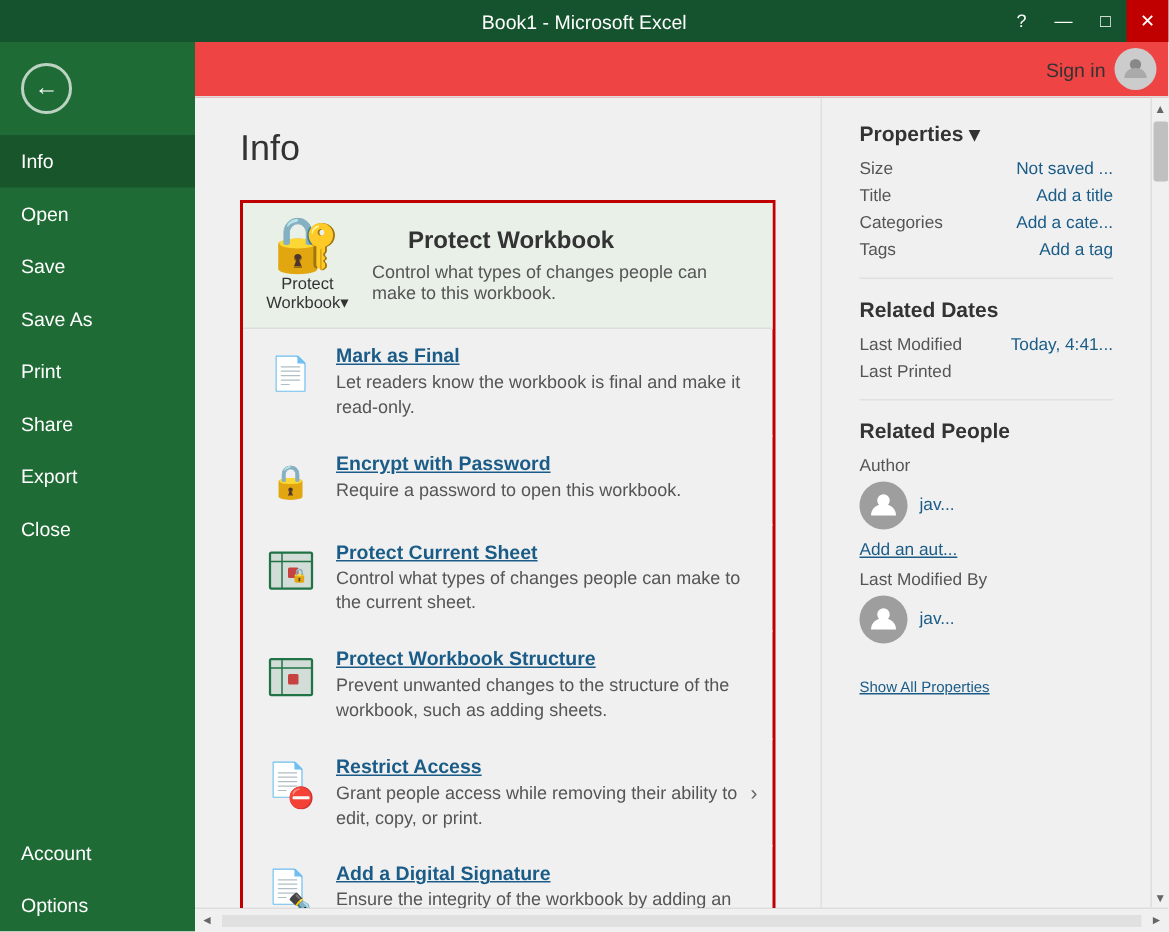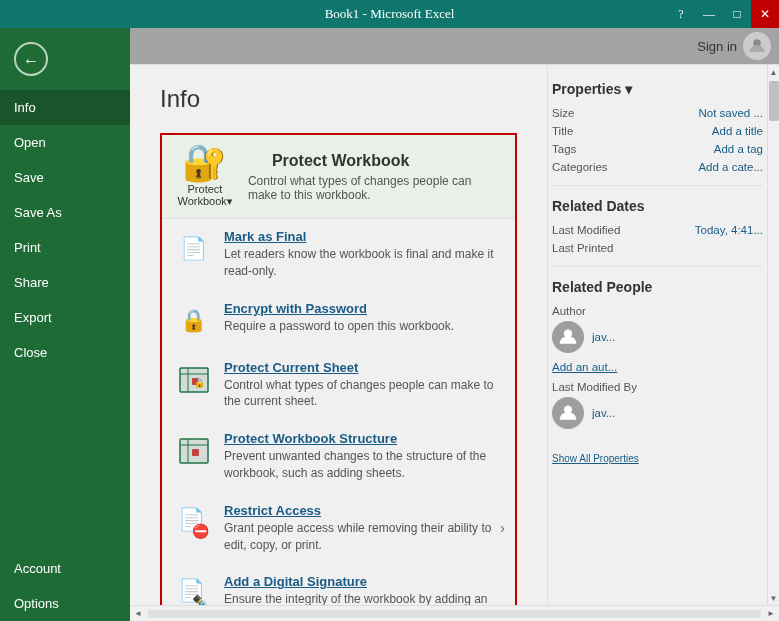--- a/index.html
+++ b/index.html
@@ -1,26 +1,25 @@
 <!DOCTYPE html>
 <html><head>
   <meta charset="utf-8">
   <style>
     * { margin: 0; padding: 0; box-sizing: border-box; }
     body { font-family: 'Segoe UI', Arial, sans-serif; width: 779px; height: 621px; overflow: hidden; background: #f0f0f0; }
 
     
     .title-bar {
-      background: #0f766e;
+      background: #14532d;
       height: 28px;
       display: flex;
       align-items: center;
       justify-content: center;
       position: relative;
-      font-family: Liberation Serif, serif;
     }
     .title-bar-text {
       color: white;
       font-size: 13px;
     }
     .title-bar-controls {
       position: absolute;
       right: 0;
       top: 0;
       display: flex;
@@ -85,21 +84,21 @@
       white-space: nowrap;
     }
     .sidebar-item.active { background: rgba(0,0,0,0.2); }
 
     
     .signin-area {
       display: flex;
       align-items: center;
       justify-content: flex-end;
       padding: 4px 8px;
-      background: #a3a3a3;
+      background: #ef4444;
       border-bottom: 1px solid #ddd;
     }
     .signin-text {
       font-size: 13px;
       color: #333;
       margin-right: 6px;
       cursor: pointer;
     }
     .user-avatar-small {
       width: 28px;
@@ -206,21 +205,21 @@
       right: 10px;
       top: 50%;
       transform: translateY(-50%);
       color: #666;
       font-size: 14px;
     }
 
     
     .properties-panel {
       width: 220px;
-      padding: 16px 4px;
+      padding: 16px 25px;
       border-left: 1px solid #e0e0e0;
       overflow-y: auto;
       flex-shrink: 0;
     }
     .props-section-title {
       font-size: 14px;
       font-weight: 600;
       color: #333;
       margin-bottom: 10px;
       display: flex;
@@ -466,26 +465,26 @@
 
         <div class="prop-row">
           <span class="prop-label">Size</span>
           <span class="prop-value">Not saved ...</span>
         </div>
         <div class="prop-row">
           <span class="prop-label">Title</span>
           <span class="prop-value">Add a title</span>
         </div>
         <div class="prop-row">
+          <span class="prop-label">Categories</span>
+          <span class="prop-value">Add a cate...</span>
+        </div>
+        <div class="prop-row">
           <span class="prop-label">Tags</span>
           <span class="prop-value">Add a tag</span>
-        </div>
-        <div class="prop-row">
-          <span class="prop-label">Categories</span>
-          <span class="prop-value">Add a cate...</span>
         </div>
 
         <hr class="section-divider">
 
         <div class="props-section-title">Related Dates</div>
         <div class="prop-row">
           <span class="prop-label">Last Modified</span>
           <span class="prop-value">Today, 4:41...</span>
         </div>
         <div class="prop-row">

